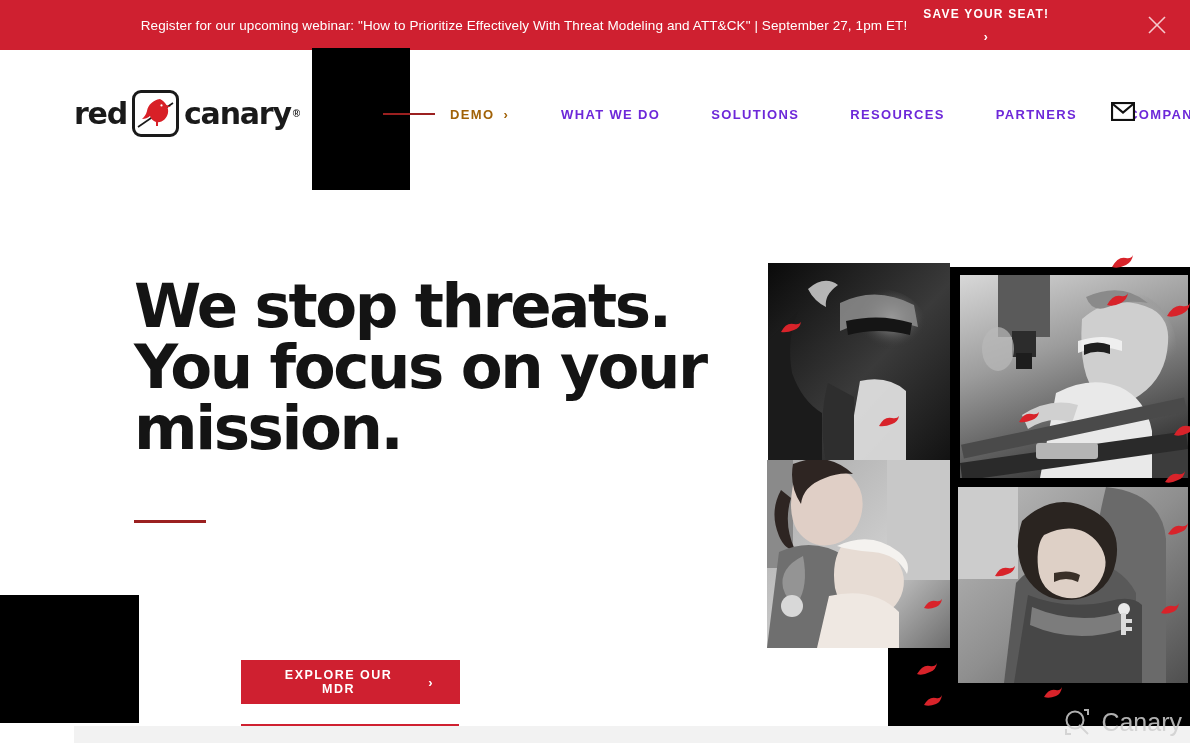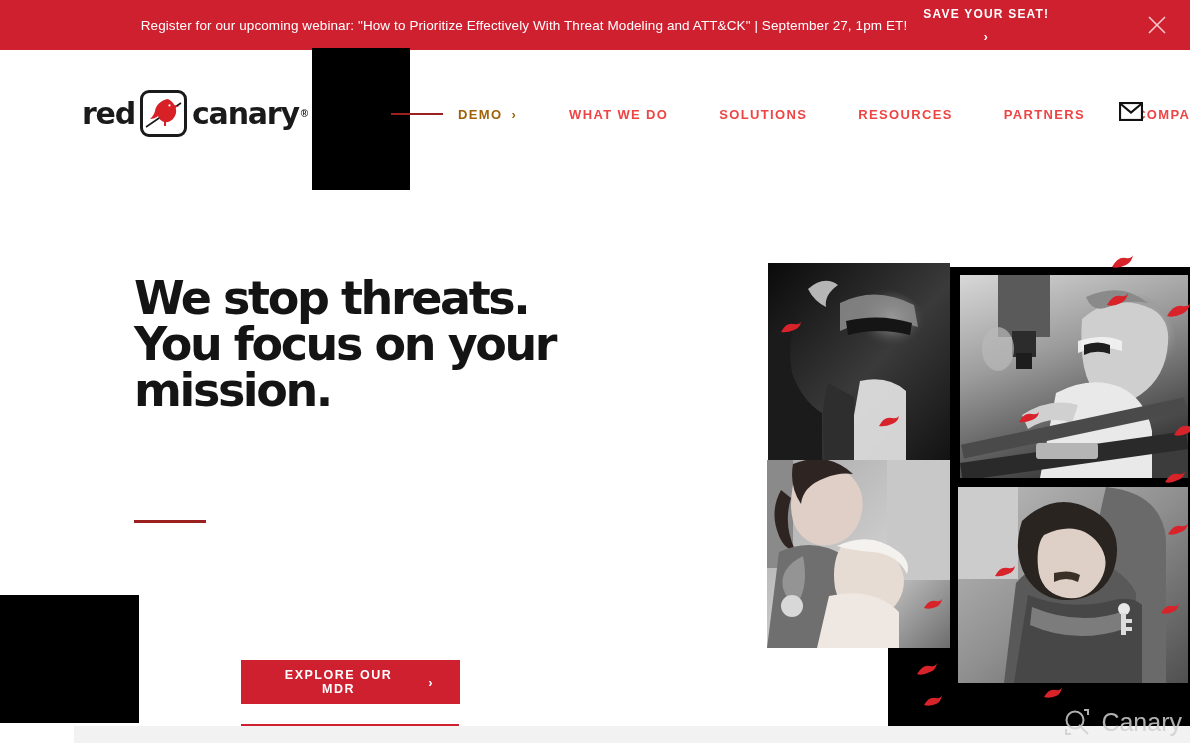--- a/index.html
+++ b/index.html
@@ -46,58 +46,58 @@
     position:absolute; left:74px; top:726px; width:1116px; height:17px;
     background:#f2f2f2; z-index:4;
   }
   .redbar-bottom {
     position:absolute; left:241px; top:724px; width:218px; height:6px;
     background:#cf2030; z-index:3;
   }
 
   
   .header {
-    position:absolute; left:8px; top:50px; width:1084px; height:125px; z-index:3;
+    position:absolute; left:0; top:50px; width:1084px; height:125px; z-index:3;
   }
   .logo {
     position:absolute; left:74px; top:40px; display:flex; align-items:center; gap:0px;
     cursor:pointer;
   }
   .logo-word {
     font-size:30px; font-weight:bold; color:#1a1a1a; letter-spacing:-1.2px;
     font-family:"DejaVu Sans", sans-serif; line-height:1;
   }
   .logo-mark {
     width:47px; height:47px; border:3px solid #1a1a1a; border-radius:9px;
     margin:0 5px; position:relative; background:#fff; overflow:hidden;
     display:inline-block;
   }
   .logo-mark svg { position:absolute; left:0; top:0; }
   .logo-reg { font-size:10px; color:#1a1a1a; vertical-align:super; margin-left:2px; font-weight:bold; }
 
   .nav { position:absolute; left:383px; top:52px; display:flex; align-items:center; height:24px; }
   .nav-dash { width:52px; height:2px; background:#9b2020; margin-right:15px; }
   .nav-item {
-    font-size:13px; font-weight:bold; letter-spacing:1.35px; color:#ef4444;
+    font-size:13px; font-weight:bold; letter-spacing:1.35px; color:#6d28d9;
     text-decoration:none; cursor:pointer; white-space:nowrap;
     display:flex; align-items:center; gap:9px;
   }
   .nav-item.demo { color:#a16207; }
   .nav-gap { width:52px; }
   .nav-gap-s { width:51px; }
   .nav-mail {
     position:absolute; left:1111px; top:49px; width:24px; height:24px; cursor:pointer;
     display:flex; align-items:center; justify-content:center;
   }
 
   
   .hero-left { position:absolute; left:134px; top:275px; width:580px; z-index:3; }
   .headline {
     font-family:"DejaVu Sans", sans-serif;
-    font-size:46px; font-weight:bold; color:#141414;
+    font-size:61px; font-weight:bold; color:#141414;
     line-height:1.0; letter-spacing:-2.4px; white-space:pre-line;
   }
   .sub-wrap { position:absolute; left:0px; top:228px; display:flex; }
   .sub-dash { width:72px; height:3px; background:#9b2020; margin-top:17px; flex:none; }
   .sub-text {
     margin-left:36px; width:360px;
     font-size:19.5px; line-height:31.6px; color:#4b4b4b;
     font-family:"Liberation Sans", sans-serif;
   }
   .cta {

